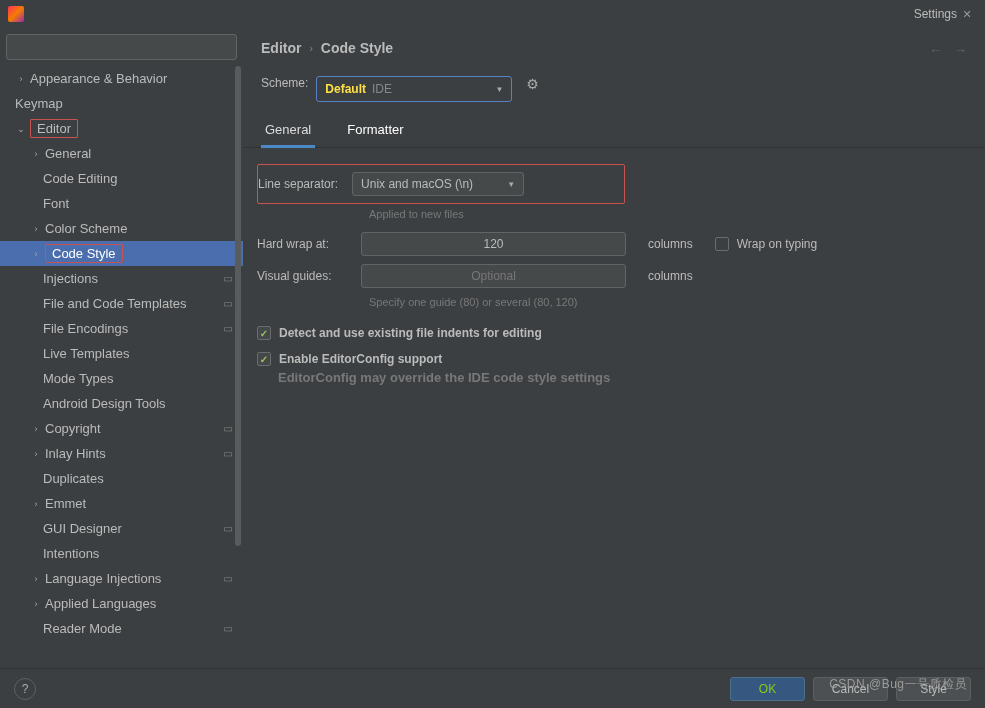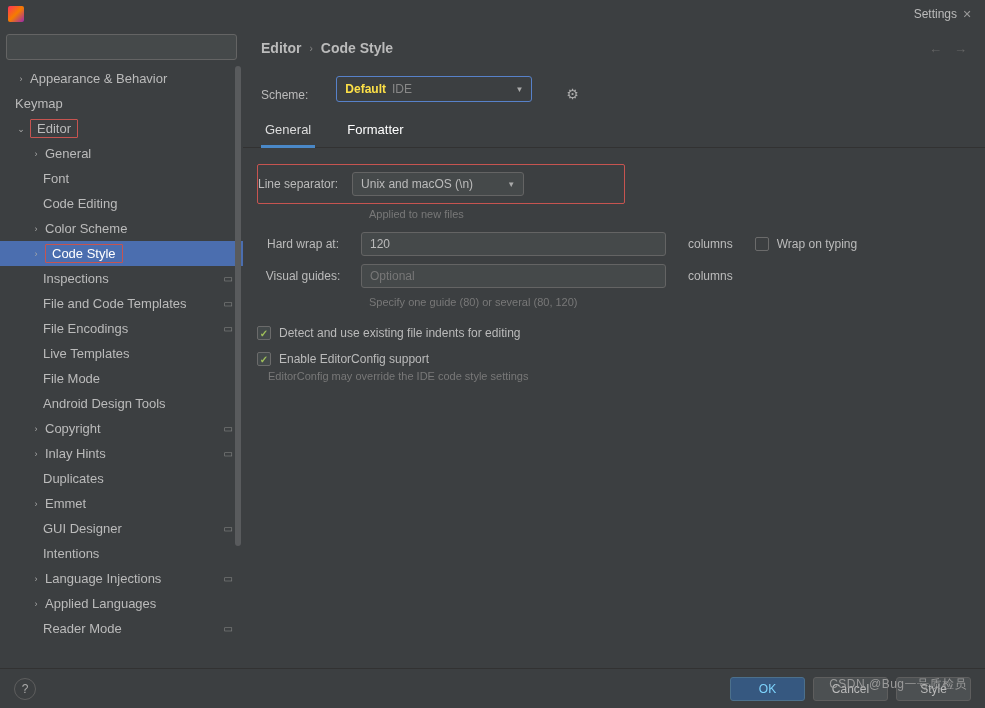--- a/index.html
+++ b/index.html
@@ -31,54 +31,54 @@
 .scrollbar { position: absolute; right: 0; top: 0; bottom: 0; width: 10px; background: transparent; }
 .scrollbar-thumb { position: absolute; right: 2px; width: 6px; background: #595b5d; border-radius: 3px; top: 0; height: 480px; }
 
 
 .content { flex: 1; background: #3c3f41; display: flex; flex-direction: column; position: relative; }
 .breadcrumb-row { height: 40px; display: flex; align-items: center; padding: 0 18px; }
 .breadcrumb-row .crumb { font-size: 14px; font-weight: 600; color: #bbbbbb; }
 .breadcrumb-row .sep { margin: 0 8px; color: #888; font-size: 10px; }
 .nav-arrows { margin-left: auto; display: flex; gap: 12px; color: #666; font-size: 13px; }
 
-.scheme-row { display: flex; align-items: flex-end; padding: 8px 18px 12px 18px; gap: 28px; }
+.scheme-row { display: flex; align-items: flex-start; padding: 8px 18px 12px 18px; gap: 8px; }
 .scheme-label { font-size: 12px; color: #bbb; }
 .scheme-select { width: 196px; height: 26px; background: #3c3f41; border: 1.5px solid #5781c9; border-radius: 3px; display: flex; align-items: center; padding: 0 8px; font-size: 12px; }
 .scheme-select .def { color: #fde047; font-weight: 600; margin-right: 6px; }
 .scheme-select .ide { color: #888; }
 .scheme-select .caret { margin-left: auto; color: #aaa; font-size: 8px; }
 .gear { color: #aaa; margin-left: 6px; font-size: 14px; }
 
 .tabs { display: flex; padding: 0 18px; border-bottom: 1px solid #323232; }
 .tab { padding: 8px 4px; margin-right: 28px; font-size: 13px; color: #ffffff; cursor: pointer; }
 .tab.active { color: #ddd; border-bottom: 3px solid #4a88c7; margin-bottom: -1px; }
 
 .form { padding: 16px 14px; }
 .form-block { border: 1px solid #c75450; border-radius: 2px; padding: 7px 0; margin-bottom: 4px; display: flex; align-items: center; gap: 14px; width: 368px; }
 .form-row { display: flex; align-items: center; gap: 12px; margin-bottom: 8px; }
-.form-label { font-size: 12px; color: #bbb; width: 92px; text-align: center; }
+.form-label { font-size: 12px; color: #bbb; width: 92px; }
 .dropdown { width: 172px; height: 24px; background: #45494a; border: 1px solid #646464; border-radius: 3px; display: flex; align-items: center; padding: 0 8px; color: #bbb; font-size: 12px; }
 .dropdown .caret { margin-left: auto; font-size: 8px; color: #aaa; }
 .hint { font-size: 11px; color: #787878; margin-left: 112px; margin-bottom: 12px; }
-.text-input { width: 305px; height: 24px; background: #45494a; border: 1px solid #646464; border-radius: 3px; color: #bbb; padding: 0 8px; font-size: 12px; }
+.text-input { width: 265px; height: 24px; background: #45494a; border: 1px solid #646464; border-radius: 3px; color: #bbb; padding: 0 8px; font-size: 12px; text-align: center; }
 .text-input::placeholder { color: #777; }
 .col-label { font-size: 12px; color: #bbb; margin-left: 10px; }
 .checkbox { width: 14px; height: 14px; border: 1px solid #6b6b6b; border-radius: 2px; display: inline-flex; align-items: center; justify-content: center; margin-right: 8px; font-size: 10px; color: #bbb; vertical-align: middle; }
 .checkbox.checked { background: #43494a; }
 .checkbox.checked::after { content: "✓"; color: #a0c15a; font-weight: bold; }
-.check-row { display: flex; align-items: center; font-size: 12px; color: #bbb; margin-bottom: 8px; margin-top: 18px; }
-.check-row .sub { font-size: 11px; color: #787878; margin-left: 11px; margin-top: 4px; }
+.check-row { display: flex; align-items: center; font-size: 12px; color: #bbb; margin-bottom: 8px; margin-top: 18px; font-weight: bold; }
+.check-row .sub { font-size: 13px; color: #787878; margin-left: 21px; margin-top: 4px; }
 
 
 .footer { position: absolute; bottom: 0; left: 0; right: 0; height: 40px; background: #3c3f41; border-top: 1px solid #323232; display: flex; align-items: center; padding: 0 14px; }
 .help-btn { width: 22px; height: 22px; border-radius: 11px; border: 1px solid #5e5e5e; display: flex; align-items: center; justify-content: center; color: #aaa; font-size: 12px; }
 .footer-btns { margin-left: auto; display: flex; gap: 8px; }
 .btn { min-width: 75px; height: 24px; border-radius: 3px; border: 1px solid #5e5e5e; background: #4c5052; color: #bbb; font-size: 12px; display: flex; align-items: center; justify-content: center; cursor: pointer; padding: 0 14px; }
-.btn.primary { background: #365880; border-color: #4c708c; color: #7dd3fc; }
+.btn.primary { background: #365880; border-color: #4c708c; color: #84cc16; }
 
 .watermark { position: absolute; bottom: 15px; right: 18px; font-size: 12px; color: #9a9a9a; pointer-events: none; letter-spacing: 0.5px; }
 </style>
 </head>
 <body>
 
 <div class="titlebar">
   <div class="app-icon"></div>
   <div class="title">Settings</div>
   <div class="close">✕</div>
@@ -106,58 +106,58 @@
             <span class="arrow">⌄</span>
             <span class="highlight-box" style="padding: 1px 6px;">Editor</span>
           </div>
           <div class="tree-item">
             <span class="pad1"></span>
             <span class="arrow">›</span>
             <span>General</span>
           </div>
           <div class="tree-item">
             <span class="pad2"></span>
+            <span>Code Editing</span>
+          </div>
+          <div class="tree-item">
+            <span class="pad2"></span>
             <span>Font</span>
           </div>
           <div class="tree-item">
-            <span class="pad2"></span>
-            <span>Code Editing</span>
-          </div>
-          <div class="tree-item">
             <span class="pad1"></span>
             <span class="arrow">›</span>
             <span>Color Scheme</span>
           </div>
           <div class="tree-item selected">
             <span class="pad1"></span>
             <span class="arrow">›</span>
             <span class="highlight-box" style="padding: 1px 6px;">Code Style</span>
           </div>
           <div class="tree-item">
             <span class="pad2"></span>
-            <span>Inspections</span>
+            <span>Injections</span>
             <span class="badge">▭</span>
           </div>
           <div class="tree-item">
             <span class="pad2"></span>
             <span>File and Code Templates</span>
             <span class="badge">▭</span>
           </div>
           <div class="tree-item">
             <span class="pad2"></span>
             <span>File Encodings</span>
             <span class="badge">▭</span>
           </div>
           <div class="tree-item">
             <span class="pad2"></span>
             <span>Live Templates</span>
           </div>
           <div class="tree-item">
             <span class="pad2"></span>
-            <span>File Mode</span>
+            <span>Mode Types</span>
           </div>
           <div class="tree-item">
             <span class="pad2"></span>
             <span>Android Design Tools</span>
           </div>
           <div class="tree-item">
             <span class="pad1"></span>
             <span class="arrow">›</span>
             <span>Copyright</span>
             <span class="badge">▭</span>

